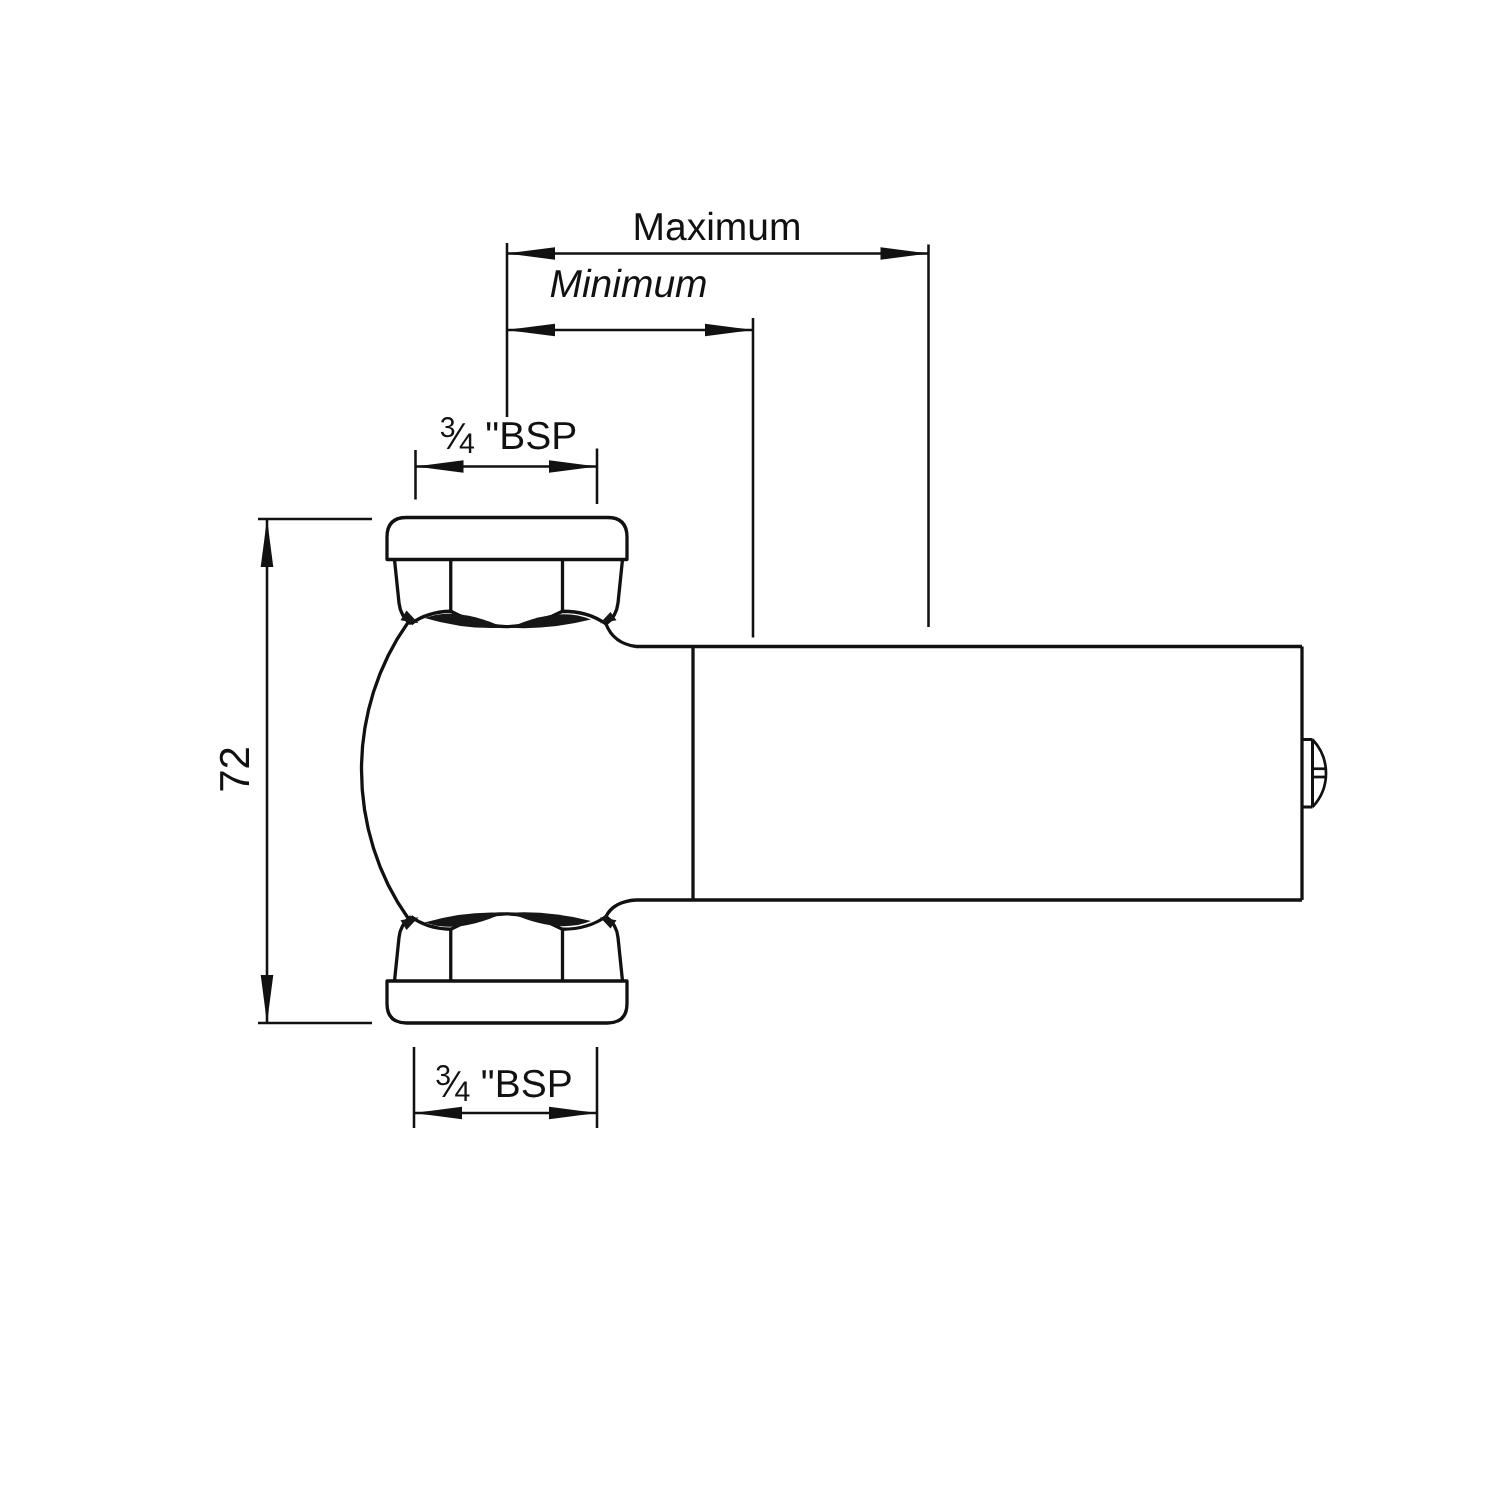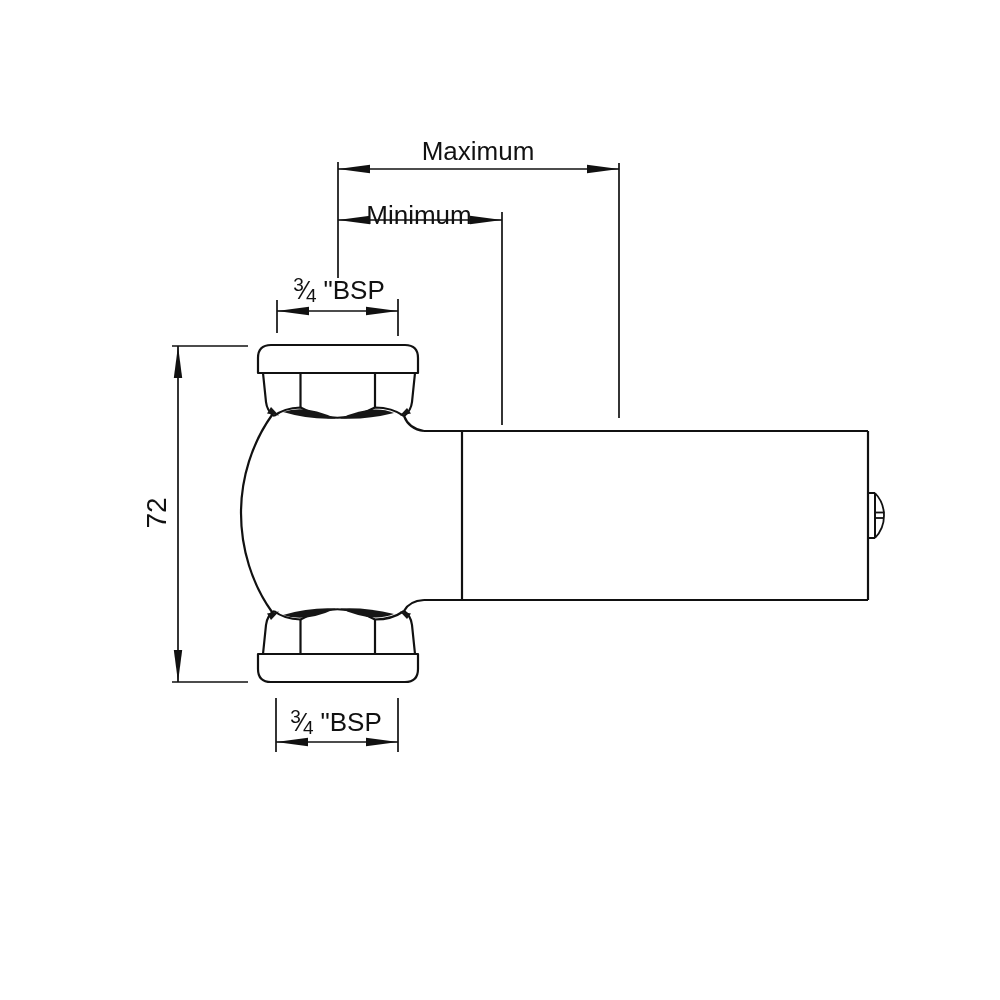--- a/index.html
+++ b/index.html
@@ -23,21 +23,21 @@
   }
   .label {
     position: absolute;
     font-size: 26px;
     line-height: 26px;
     color: #111111;
     white-space: nowrap;
     transform: translateX(-50%);
   }
   .label-maximum { left: 478px; top: 138px; }
-  .label-minimum { left: 419px; top: 202px; }
+  .label-minimum { left: 419px; top: 176px; font-style: italic; }
   .label-bsp-top { left: 339px; top: 277px; }
   .label-bsp-bottom { left: 336px; top: 709px; }
   .label-height {
     left: 157px;
     top: 513px;
     transform: translate(-50%, -50%) rotate(-90deg);
     font-size: 28px;
     line-height: 28px;
   }
   .bsp .num, .bsp .den {

